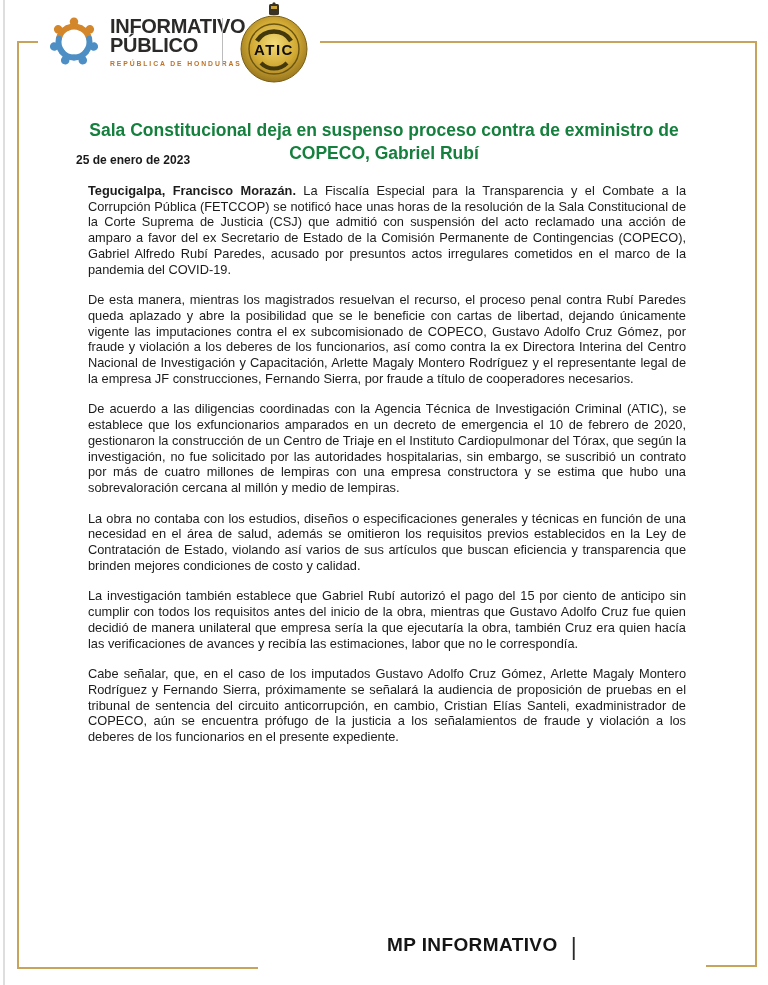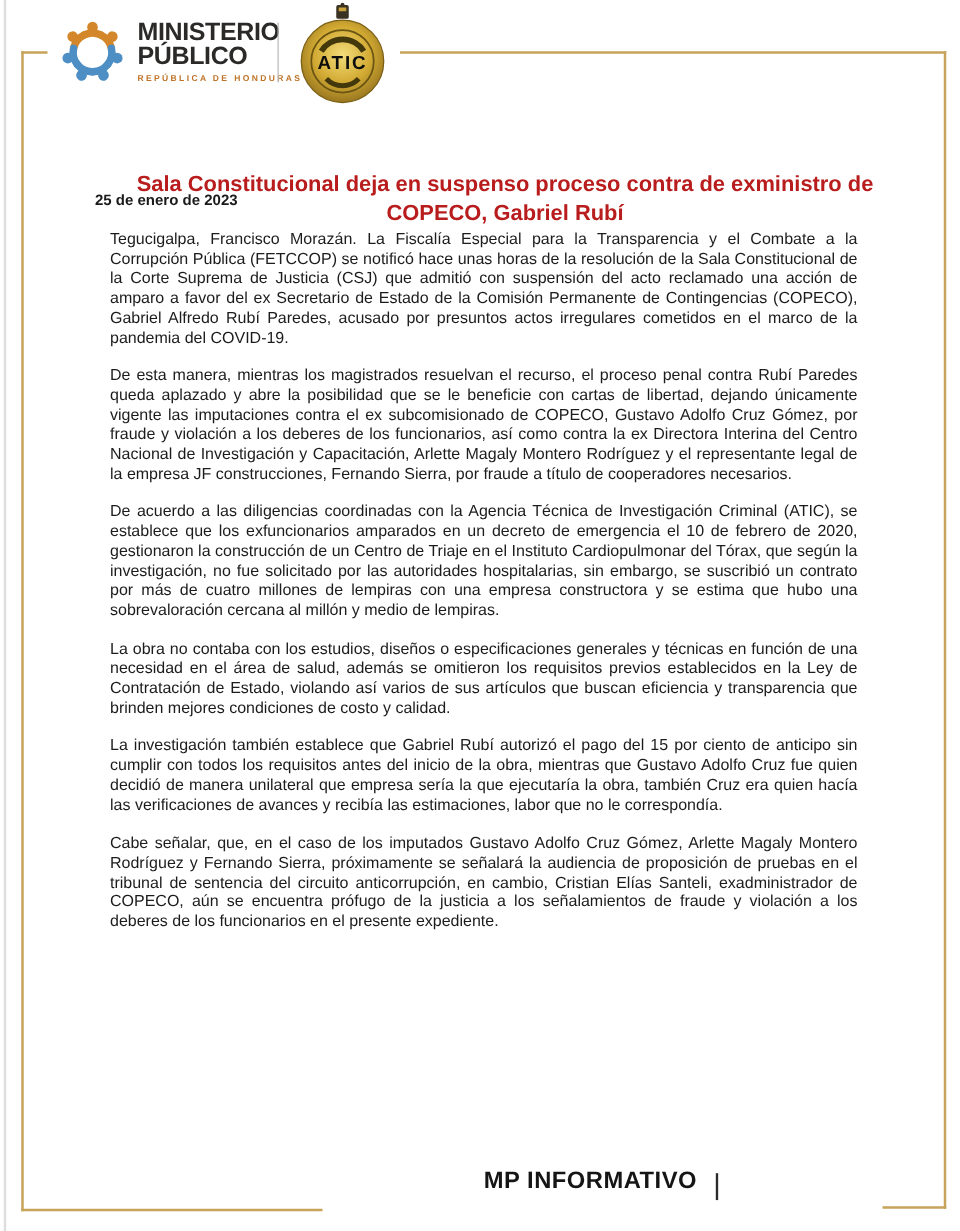--- a/index.html
+++ b/index.html
@@ -18,33 +18,33 @@
   .gl-botright { left:706px; top:965px; width:51px;  height:2px; }
 
   .mp-logo { position:absolute; left:45px; top:13px; width:58px; height:58px; }
   .org-name { position:absolute; left:110px; top:17px; }
   .org-line { font-size:20px; font-weight:bold; color:#2b2a29; line-height:19px; letter-spacing:-0.3px; }
   .org-subtitle { margin-top:5px; font-size:6.8px; font-weight:bold; color:#bf7327; letter-spacing:1.9px; white-space:nowrap; }
   .header-sep { position:absolute; left:222px; top:18px; width:1px; height:48px; background:#bcbcbc; }
   .atic-badge { position:absolute; left:237px; top:2px; width:74px; height:84px; }
 
   .title {
-    position:absolute; left:84px; top:124px; width:600px; text-align:center;
-    color:#b91c1c; font-size:17.5px; font-weight:bold; line-height:23px;margin-left:20px;
+    position:absolute; left:84px; top:107px; width:600px; text-align:center;
+    color:#15803d; font-size:17.5px; font-weight:bold; line-height:23px;
   }
   .date {
     position:absolute; left:76px; top:153px; width:598px; text-align:left;
     font-size:12px; font-weight:bold; color:#1a1a1a;
   }
   .article {
     position:absolute; left:88px; top:183px; width:598px;
     font-size:12.8px; line-height:15.7px; color:#1c1c1c; text-align:justify;
   }
   .article p { margin:0 0 15px 0; }
-  .article b { font-weight:normal; }
+  .article b { font-weight:bold; }
 
   .footer {
     position:absolute; left:258px; top:934px; width:448px; height:30px;
     display:flex; justify-content:center; gap:13px;
     font-weight:bold; font-size:19px; color:#151515; letter-spacing:0.4px; white-space:nowrap;
   }
   .footer .bar { font-weight:400; font-size:23px; color:#2a2a2a; }
 </style>
 </head>
 <body>
@@ -93,21 +93,21 @@
           </g>
         <g transform="rotate(-154.3 30 30)">
             <circle cx="30" cy="9" r="4.4" fill="#4d8fc4" stroke="none"></circle>
             <path d="M 23.2 15.5 A 16 16 0 0 1 36.8 15.5" stroke-width="6.2"></path>
           </g>
       </g>
     </g>
   </svg>
 
   <div class="org-name">
-    <div class="org-line">MINISTERIO</div>
+    <div class="org-line">INFORMATIVO</div>
     <div class="org-line">PÚBLICO</div>
     <div class="org-subtitle">REPÚBLICA DE HONDURAS</div>
   </div>
 
   <div class="header-sep"></div>
 
   <svg class="atic-badge" viewBox="0 0 74 84">
     <defs>
       <radialGradient id="goldGrad" cx="50%" cy="42%" r="62%">
         <stop offset="0%" stop-color="#f3dc7a"></stop>

